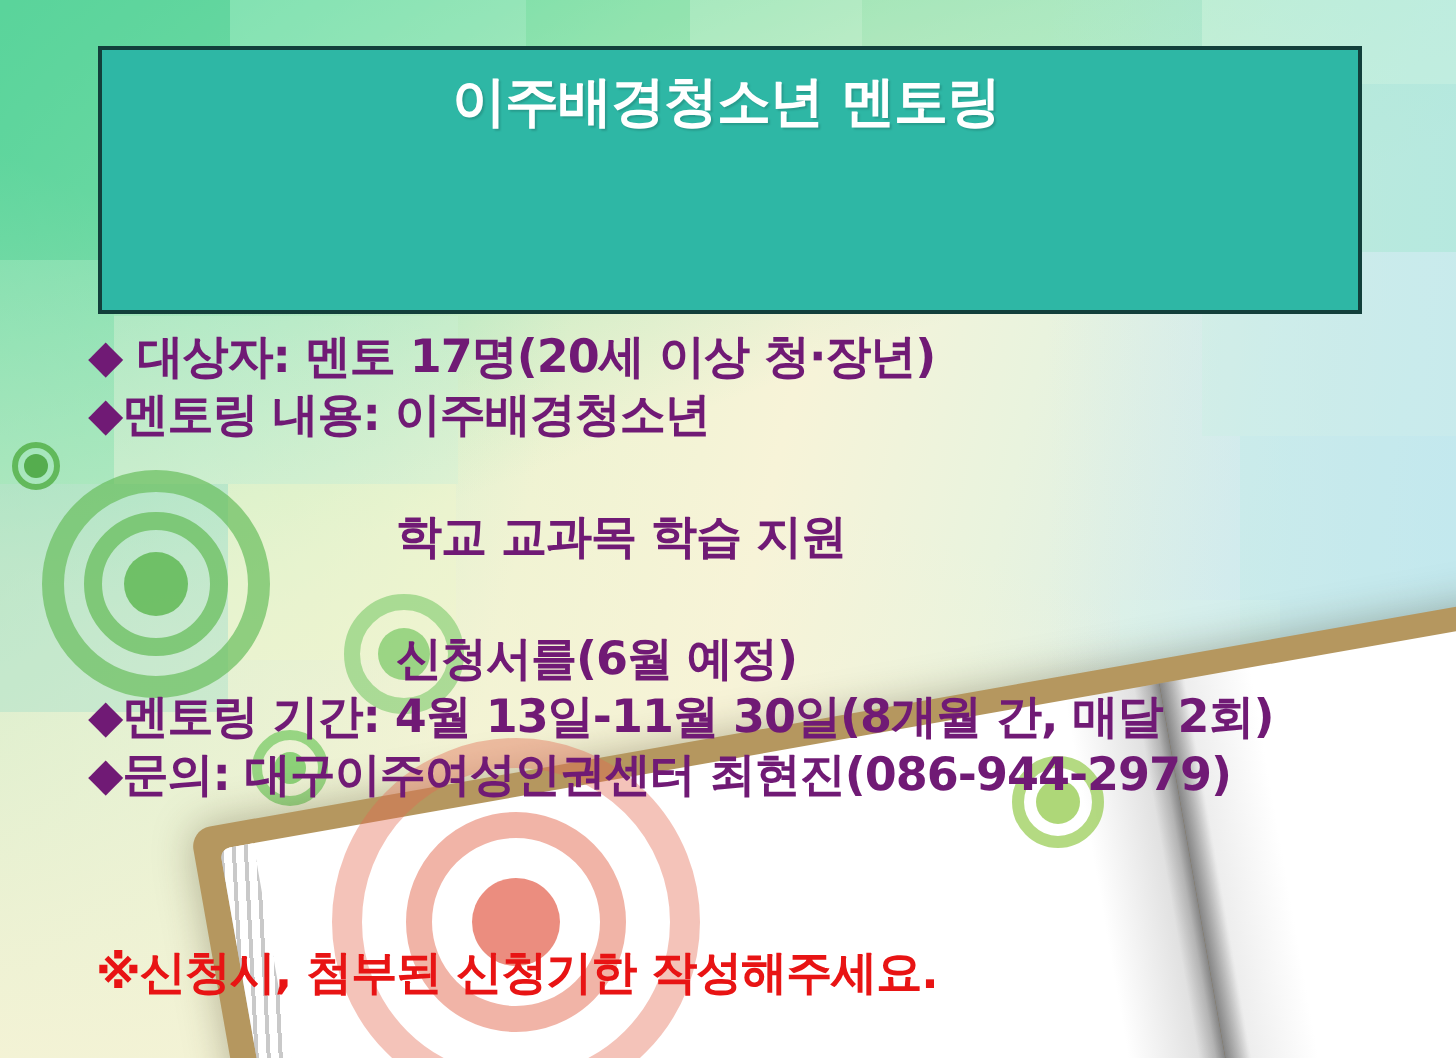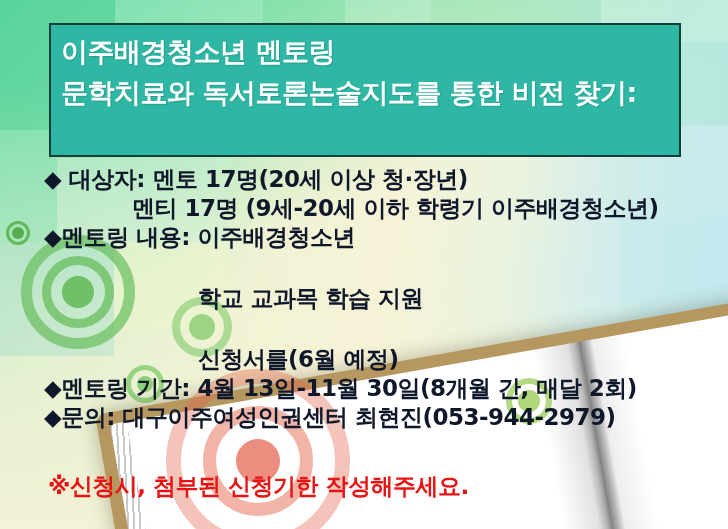--- a/index.html
+++ b/index.html
@@ -39,24 +39,24 @@
         background:repeating-linear-gradient(97deg,#c9c9c9 0 2px,#ffffff 2px 6px);
         border-radius:5px 0 0 5px;}
   .page-right{width:36.5%;position:relative;border-radius:0 5px 5px 0;
         background:linear-gradient(to right,#b9b9b9 0,#ededed 12px,#ffffff 46px,#ffffff 100%);}
   .spine-shadow{position:absolute;left:63.5%;top:0;bottom:0;width:26px;margin-left:-13px;
         background:linear-gradient(to right,rgba(0,0,0,0) 0,rgba(0,0,0,.28) 50%,rgba(0,0,0,0) 100%);}
   
   .title-box{position:absolute;left:49px;top:23px;width:632px;height:134px;
         background:#2EB7A5;border:2px solid #123F3B;box-sizing:border-box;
         color:#ffffff;font-weight:bold;font-size:27px;line-height:41px;
-        text-align:left;padding:6px 14px 0 10px;letter-spacing:-0.5px;
+        text-align:center;padding:6px 14px 0 10px;letter-spacing:-0.5px;
         text-shadow:1px 1px 1px rgba(0,0,0,.15);white-space:nowrap;}
   
-  .body-text{position:absolute;left:44px;top:165px;color:#0f172a;
+  .body-text{position:absolute;left:44px;top:165px;color:#701a75;
         font-weight:bold;font-size:23px;line-height:29px;letter-spacing:-0.5px;
         white-space:nowrap;}
   .ind1{padding-left:88px;}
   .ind2{padding-left:154px;margin-top:32px;}
   .note{position:absolute;left:48px;top:471px;color:#E81414;
         font-weight:bold;font-size:23px;letter-spacing:-0.5px;white-space:nowrap;}
 </style>
 </head>
 <body>
 
@@ -118,28 +118,26 @@
     <div class="dot" style="left:236px;top:439px;width:44px;height:44px;background:rgba(224,80,58,.65)"></div>
   </div>
 
   <div>
     <div class="ring" style="left:506px;top:378px;width:46px;height:46px;border:6px solid rgba(140,198,63,.65)"></div>
     <div class="dot" style="left:518px;top:390px;width:22px;height:22px;background:rgba(140,198,63,.70)"></div>
   </div>
 
   <div class="title-box">
     <div>이주배경청소년 멘토링</div>
-    <div>문학치료와 독서토론논술지도를 통한 비전 찾기:</div>
   </div>
 
   <div class="body-text">
     <div>◆ 대상자: 멘토 17명(20세 이상 청·장년)</div>
-    <div class="ind1">멘티 17명 (9세-20세 이하 학령기 이주배경청소년)</div>
     <div>◆멘토링 내용: 이주배경청소년</div>
     <div class="ind2">학교 교과목 학습 지원</div>
     <div class="ind2">신청서를(6월 예정)</div>
     <div>◆멘토링 기간: 4월 13일-11월 30일(8개월 간, 매달 2회)</div>
-    <div>◆문의: 대구이주여성인권센터 최현진(053-944-2979)</div>
+    <div>◆문의: 대구이주여성인권센터 최현진(086-944-2979)</div>
   </div>
 
   <div class="note">※신청시, 첨부된 신청기한 작성해주세요.</div>
 
 </div>
 
 </body></html>

